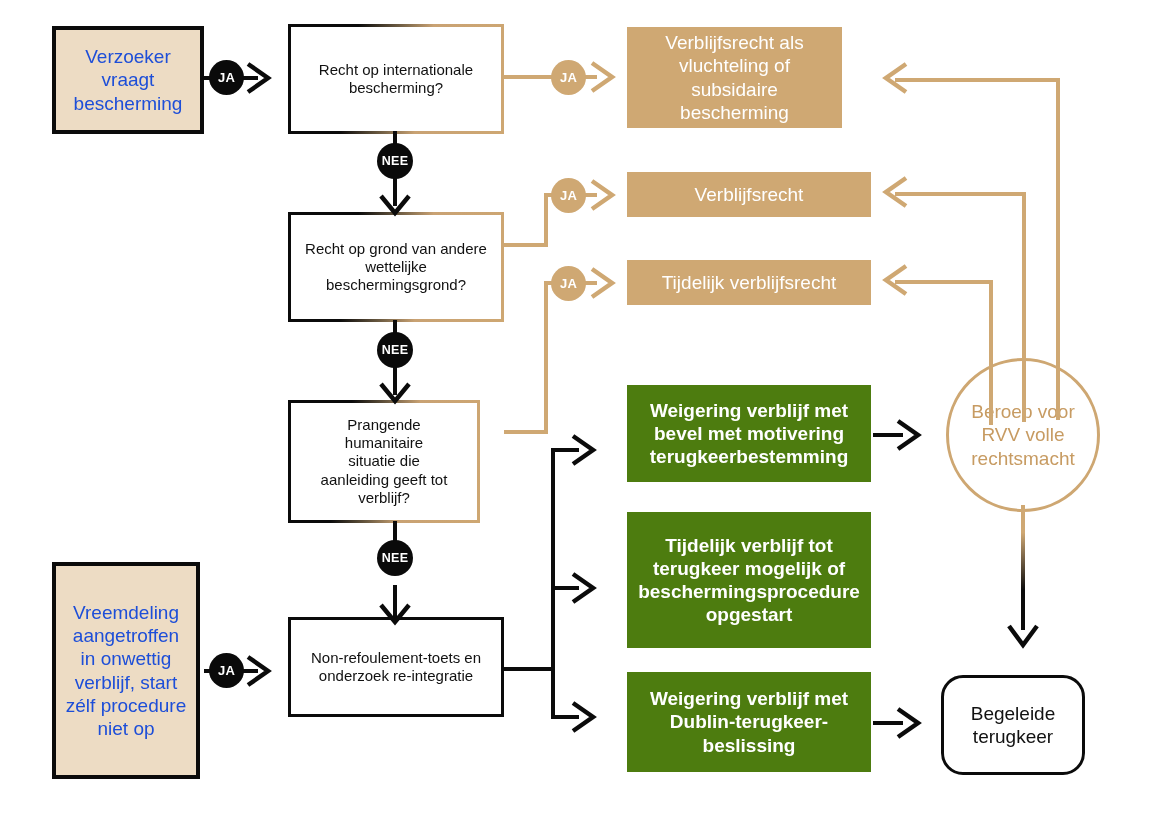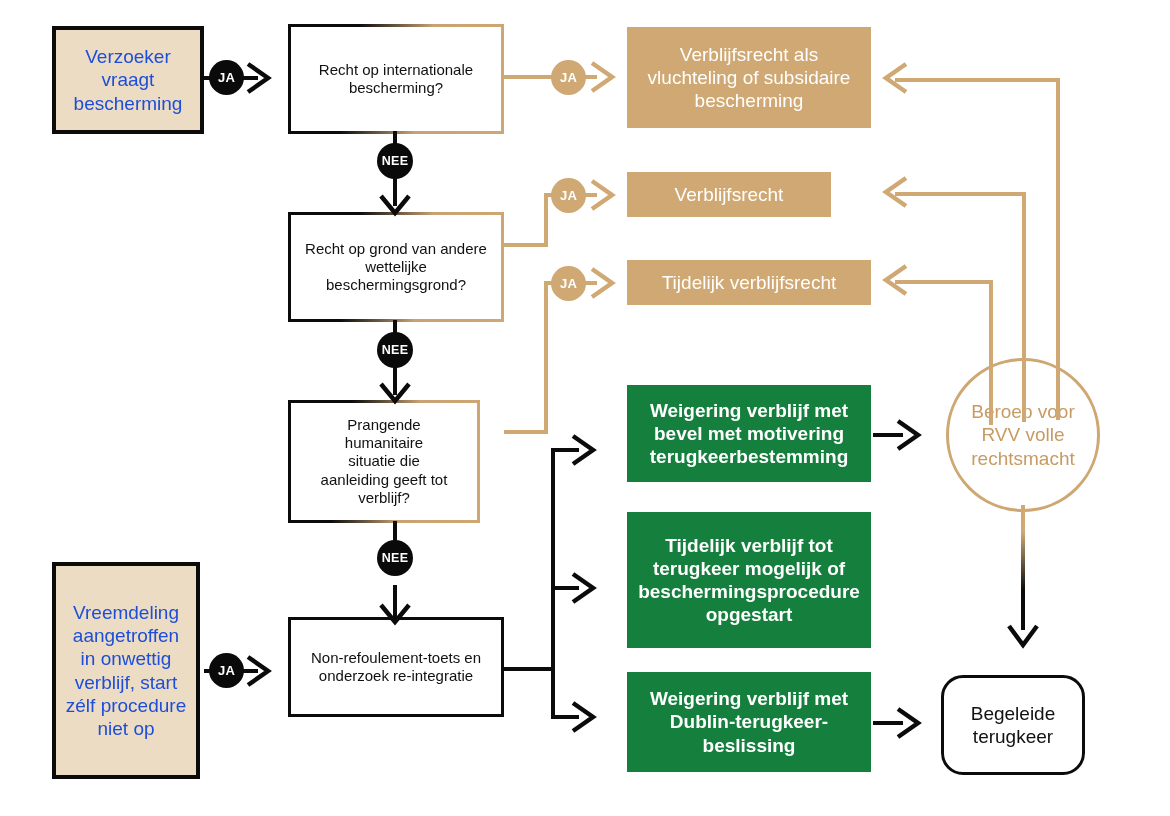--- a/index.html
+++ b/index.html
@@ -17,21 +17,21 @@
   .decision{background:#ffffff;color:#111;font-size:15px;font-weight:400;
             border:3px solid transparent;
             background-image:linear-gradient(#fff,#fff),
               linear-gradient(100deg,#0b0b0b 0%,#0b0b0b 30%,#6b5a41 47%,#C9A273 62%,#CEA772 100%);
             background-origin:border-box;background-clip:padding-box,border-box;}
 
   
   .tanbox{background:#CFA873;color:#ffffff;font-size:19px;font-weight:400;border:0;}
 
   
-  .blackbox{background:#15803d;color:#ffffff;font-size:19px;font-weight:700;border:0;}
+  .blackbox{background:#4d7c0f;color:#ffffff;font-size:19px;font-weight:700;border:0;}
 
   
   .circle{border:3px solid #CEA772;border-radius:50%;background:#fff;color:#C79B62;
           font-size:19px;font-weight:400;}
 
   
   .rounded{border:3.5px solid #0b0b0b;border-radius:22px;background:#fff;color:#111;
            font-size:19px;}
 
   
@@ -128,29 +128,29 @@
   </svg>
 
   <div class="node beige" style="left:52px;top:26px;width:152px;height:108px;padding:0 10px;">
     <span>Verzoeker vraagt bescherming</span>
   </div>
 
   <div class="node decision" style="left:288px;top:24px;width:216px;height:110px;padding:0 12px;">
     <span>Recht op internationale bescherming?</span>
   </div>
 
-  <div class="node tanbox" style="left:627px;top:27px;width:244px;height:101px;padding:0 12px;">
+  <div class="node tanbox" style="left:627px;top:27px;width:215px;height:101px;padding:0 12px;">
     <span>Verblijfsrecht als vluchteling of subsidaire bescherming</span>
   </div>
 
   <div class="node decision" style="left:288px;top:212px;width:216px;height:110px;padding:0 12px;">
     <span>Recht op grond van andere wettelijke beschermingsgrond?</span>
   </div>
 
-  <div class="node tanbox" style="left:627px;top:172px;width:204px;height:45px;padding:0 12px;">
+  <div class="node tanbox" style="left:627px;top:172px;width:244px;height:45px;padding:0 12px;">
     <span>Verblijfsrecht</span>
   </div>
 
   <div class="node tanbox" style="left:627px;top:260px;width:244px;height:45px;padding:12px 12px;">
     <span>Tijdelijk verblijfsrecht</span>
   </div>
 
   <div class="node decision" style="left:288px;top:400px;width:192px;height:123px;padding:0 28px;">
     <span>Prangende humanitaire situatie die aanleiding geeft tot verblijf?</span>
   </div>

